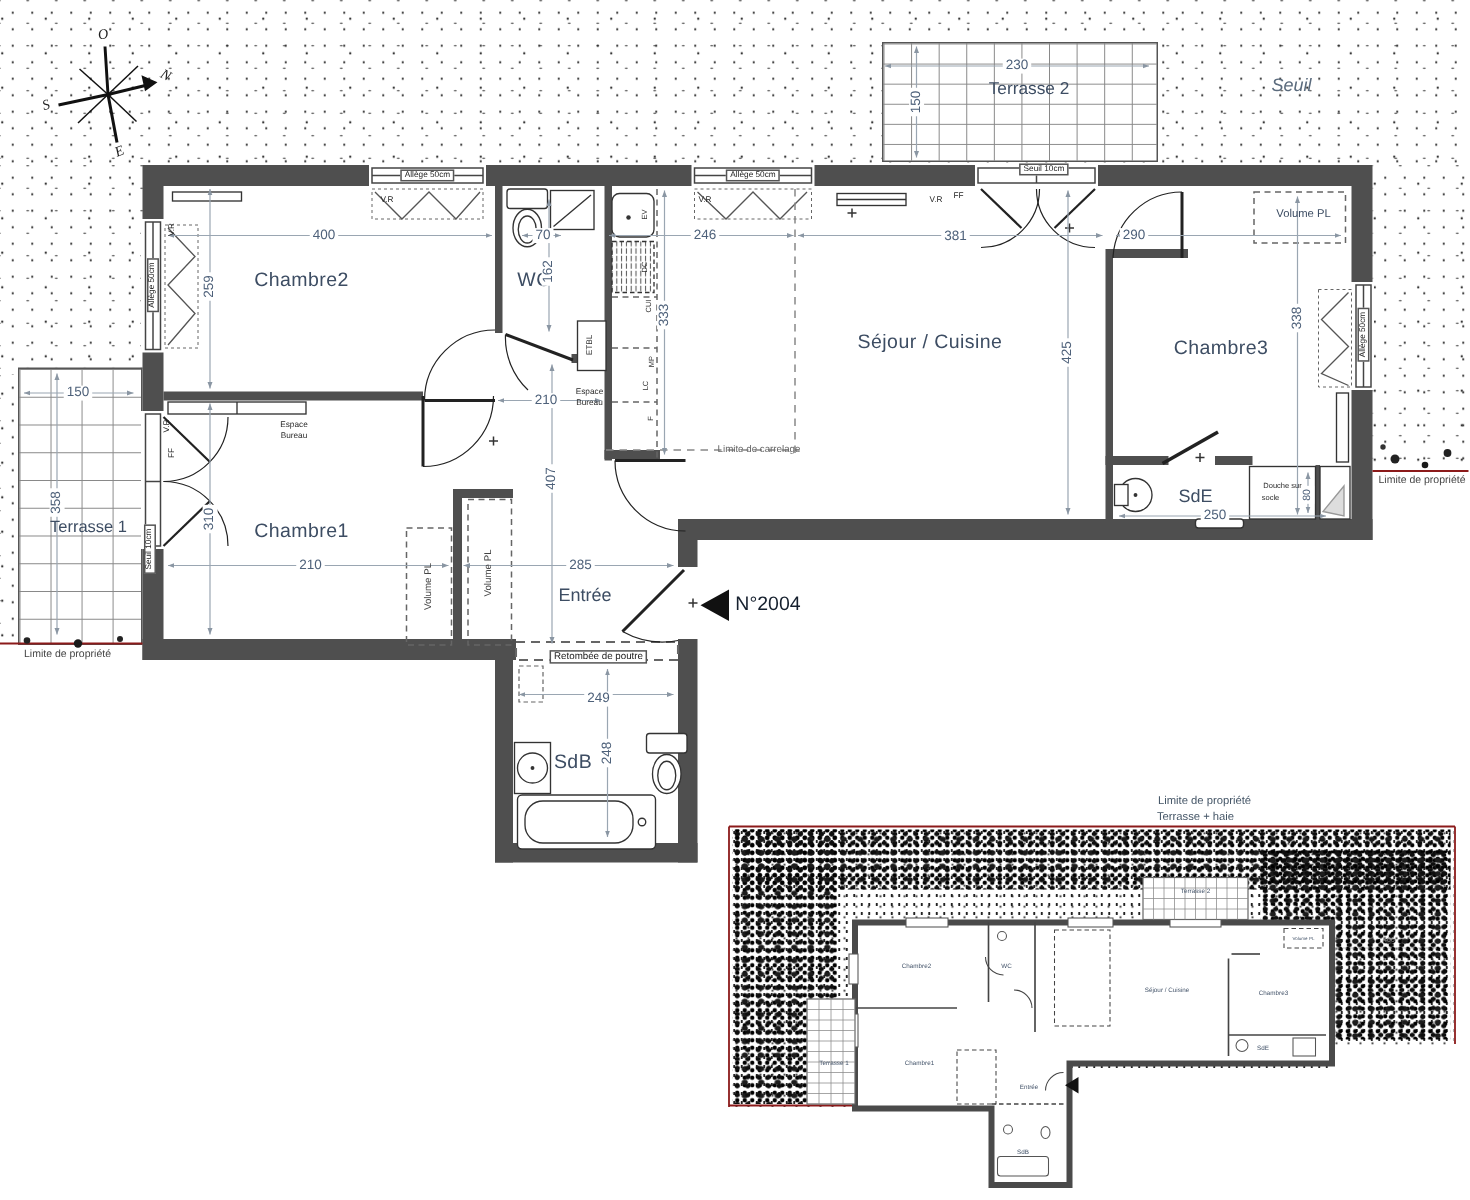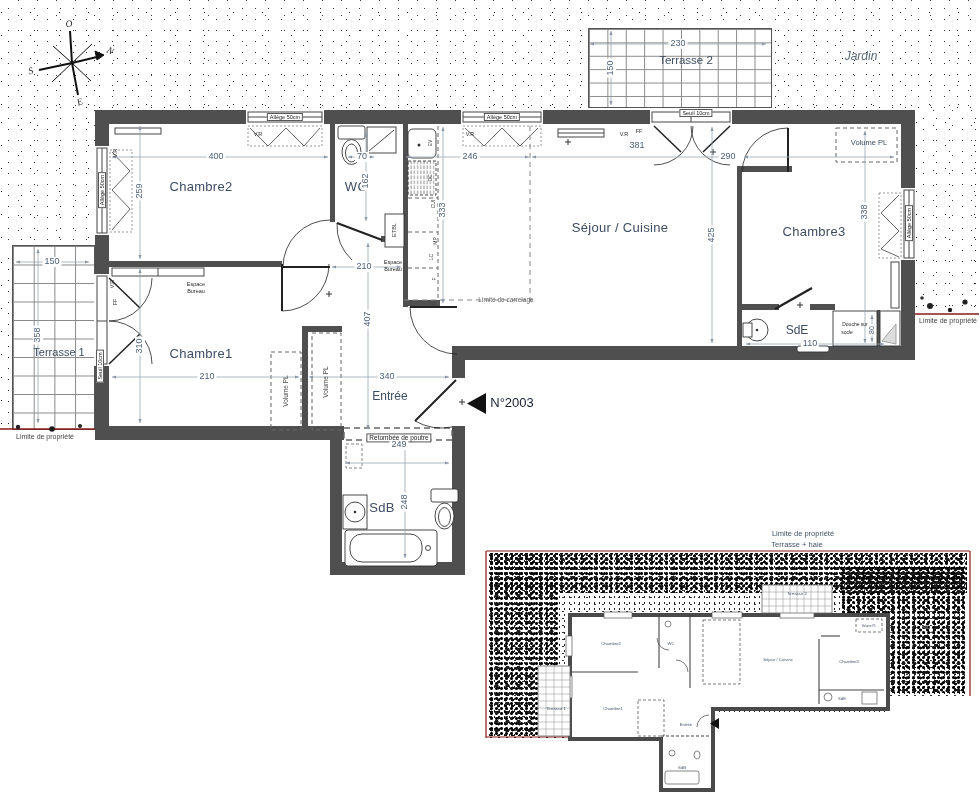--- a/index.html
+++ b/index.html
@@ -307,21 +307,21 @@
         <line x1="538" y1="701" x2="570" y2="701"></line>
         <line x1="538" y1="708" x2="570" y2="708"></line>
         <line x1="538" y1="715" x2="570" y2="715"></line>
         <line x1="538" y1="722" x2="570" y2="722"></line>
         <line x1="538" y1="729" x2="570" y2="729"></line>
 </g>
 <polygon points="719,718 719,729 710,723.5" fill="#111"></polygon>
 </g>
 </svg>
 
-<div class="lbl" style="left:861px;top:57px;font-size:12px;font-style:italic;color:#5b6b7d">Jardin</div>
+<div class="lbl" style="left:861px;top:57px;font-size:12px;font-style:italic;color:#5b6b7d">Seuil</div>
 
 <div class="lbl" style="left:686px;top:60px;font-size:11.5px">Terrasse 2</div>
 <div class="lbl dim" style="left:678px;top:44px">230</div>
 <div class="lbl dim v" style="left:611px;top:68px">150</div>
 <div class="lbl tbox" style="left:696px;top:113px">Seuil 10cm</div>
 
 <div class="lbl" style="left:59px;top:352px;font-size:11px">Terrasse 1</div>
 <div class="lbl dim" style="left:52px;top:262px">150</div>
 <div class="lbl dim v" style="left:38px;top:335px">358</div>
 <div class="lbl tbox v" style="left:100px;top:366px">Seuil 10cm</div>
@@ -336,56 +336,56 @@
 <div class="lbl room" style="left:201px;top:187px">Chambre2</div>
 <div class="lbl dim" style="left:216px;top:157px">400</div>
 <div class="lbl dim v" style="left:140px;top:191px">259</div>
 
 <div class="lbl room" style="left:356px;top:187px">WC</div>
 <div class="lbl dim" style="left:362px;top:157px">70</div>
 <div class="lbl dim v" style="left:366px;top:181px">162</div>
 
 <div class="lbl room" style="left:620px;top:228px">Séjour / Cuisine</div>
 <div class="lbl dim" style="left:470px;top:157px">246</div>
-<div class="lbl dim" style="left:637px;top:146px">381</div>
+<div class="lbl dim" style="left:637px;top:158px">381</div>
 <div class="lbl dim v" style="left:443px;top:210px">333</div>
 <div class="lbl dim v" style="left:712px;top:235px">425</div>
 <div class="lbl" style="left:506px;top:300px;font-size:6.5px;color:#666">Limite de carrelage</div>
 
 <div class="lbl room" style="left:814px;top:232px">Chambre3</div>
-<div class="lbl dim" style="left:728px;top:157px">290</div>
+<div class="lbl dim" style="left:756px;top:157px">290</div>
 <div class="lbl dim v" style="left:865px;top:212px">338</div>
 <div class="lbl" style="left:869px;top:143px;font-size:7.5px">Volume PL</div>
 
 <div class="lbl" style="left:797px;top:331px;font-size:12px">SdE</div>
-<div class="lbl dim" style="left:810px;top:344px">110</div>
+<div class="lbl dim" style="left:810px;top:344px">250</div>
 <div class="lbl tiny" style="left:855px;top:325px;font-size:5px">Douche sur</div>
 <div class="lbl tiny" style="left:847px;top:333px;font-size:5px">socle</div>
 <div class="lbl dim v" style="left:872px;top:330px;font-size:7px">80</div>
 
 <div class="lbl room" style="left:201px;top:354px">Chambre1</div>
 <div class="lbl dim" style="left:207px;top:377px">210</div>
 <div class="lbl dim v" style="left:140px;top:346px">310</div>
 <div class="lbl tiny" style="left:196px;top:284px">Espace</div>
 <div class="lbl tiny" style="left:196px;top:291px">Bureau</div>
 <div class="lbl tiny" style="left:393px;top:262px">Espace</div>
 <div class="lbl tiny" style="left:393px;top:269px">Bureau</div>
 
 <div class="lbl dim" style="left:364px;top:267px">210</div>
 <div class="lbl dim v" style="left:286px;top:391px;font-size:6.5px;background:none;color:#444">Volume PL</div>
 <div class="lbl dim v" style="left:326px;top:382px;font-size:6.5px;background:none;color:#444">Volume PL</div>
 
 <div class="lbl" style="left:390px;top:397px;font-size:12px">Entrée</div>
-<div class="lbl dim" style="left:387px;top:377px">340</div>
+<div class="lbl dim" style="left:387px;top:377px">285</div>
 <div class="lbl dim v" style="left:368px;top:319px">407</div>
 <div class="lbl tbox" style="left:399px;top:438px;font-size:6.5px">Retombée de poutre</div>
-<div class="lbl" style="left:512px;top:403px;font-size:13px;color:#16202e">N°2003</div>
+<div class="lbl" style="left:512px;top:403px;font-size:13px;color:#16202e">N°2004</div>
 
 <div class="lbl room" style="left:382px;top:508px">SdB</div>
-<div class="lbl dim" style="left:399px;top:445px">249</div>
+<div class="lbl dim" style="left:399px;top:466px">249</div>
 <div class="lbl dim v" style="left:405px;top:502px">248</div>
 
 <div class="lbl kit v" style="left:431px;top:143px">EV</div>
 <div class="lbl kit v" style="left:431px;top:178px">DC</div>
 <div class="lbl kit v" style="left:434px;top:204px">CUI</div>
 <div class="lbl kit v" style="left:436px;top:241px">MP</div>
 <div class="lbl kit v" style="left:432px;top:257px">LC</div>
 <div class="lbl kit v" style="left:435px;top:279px">F</div>
 <div class="lbl kit v" style="left:394px;top:230px;font-size:5.5px">ETBL</div>
 

